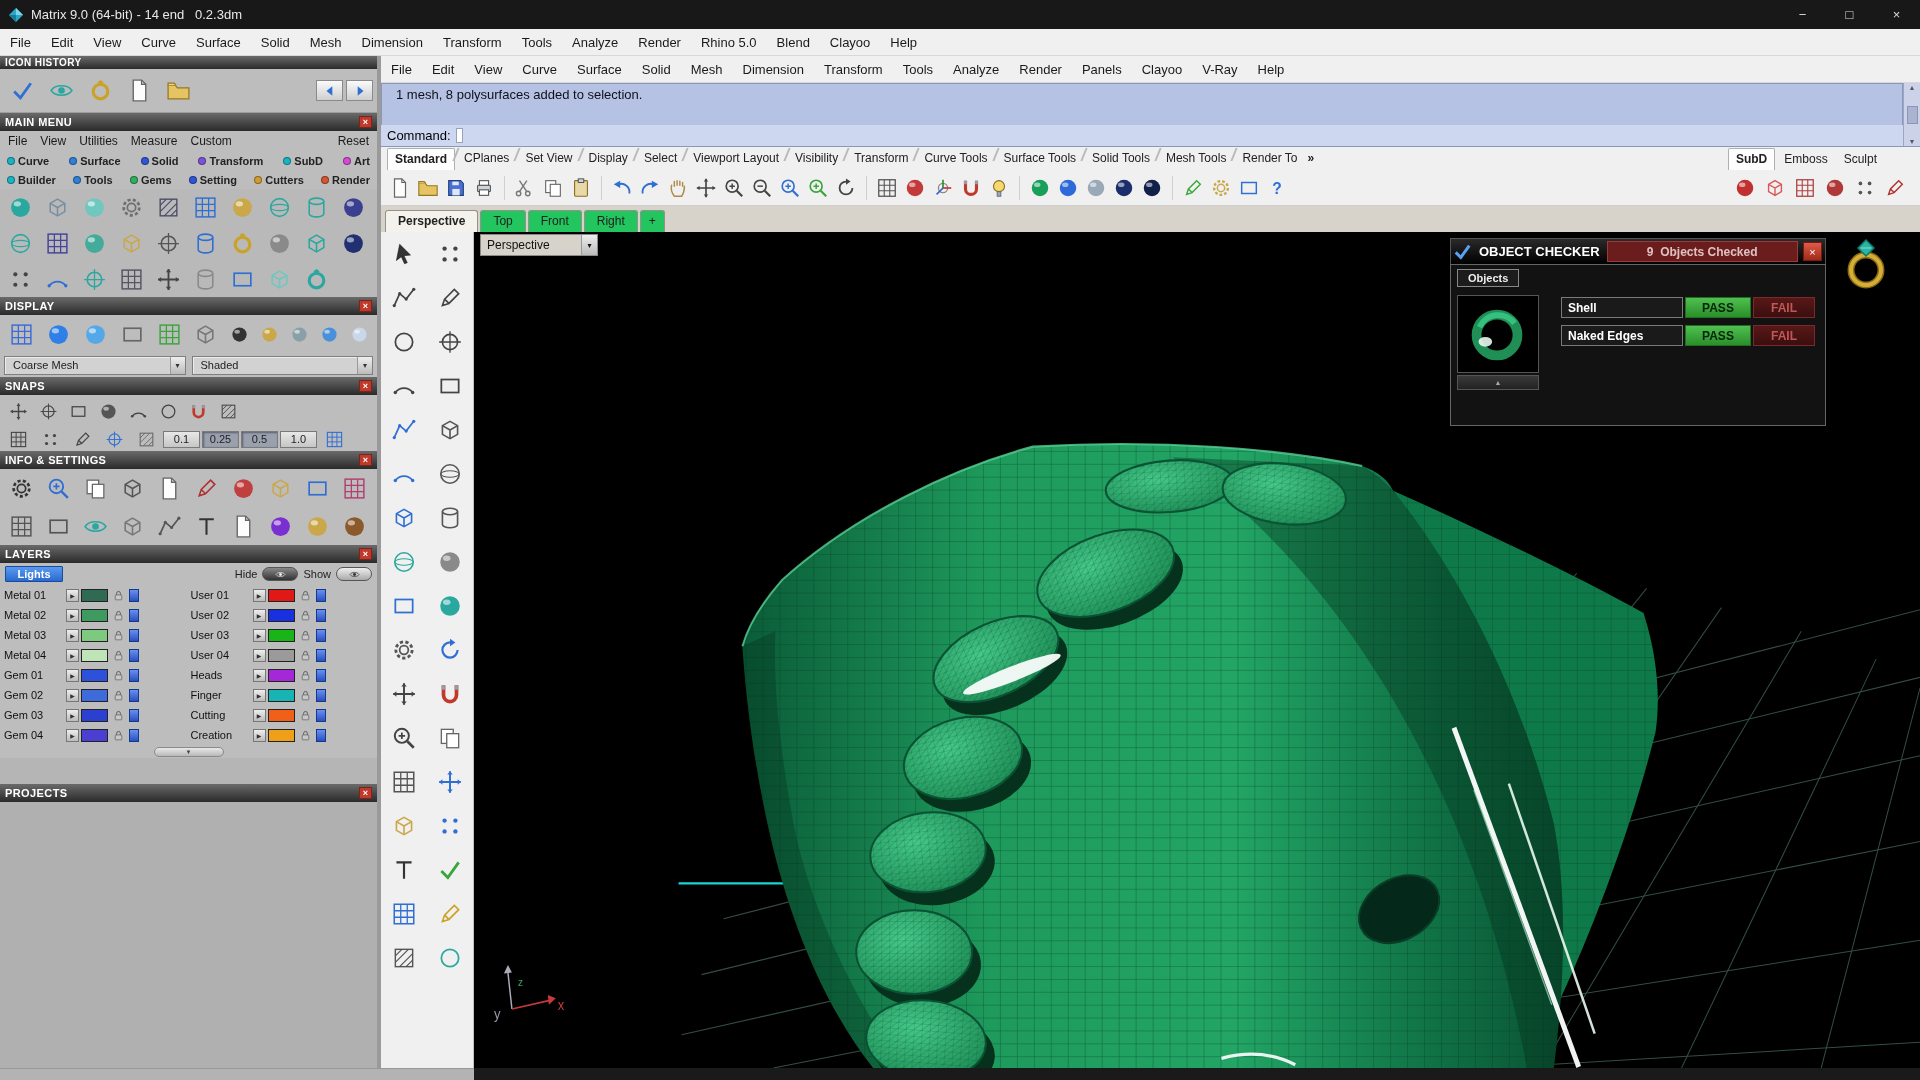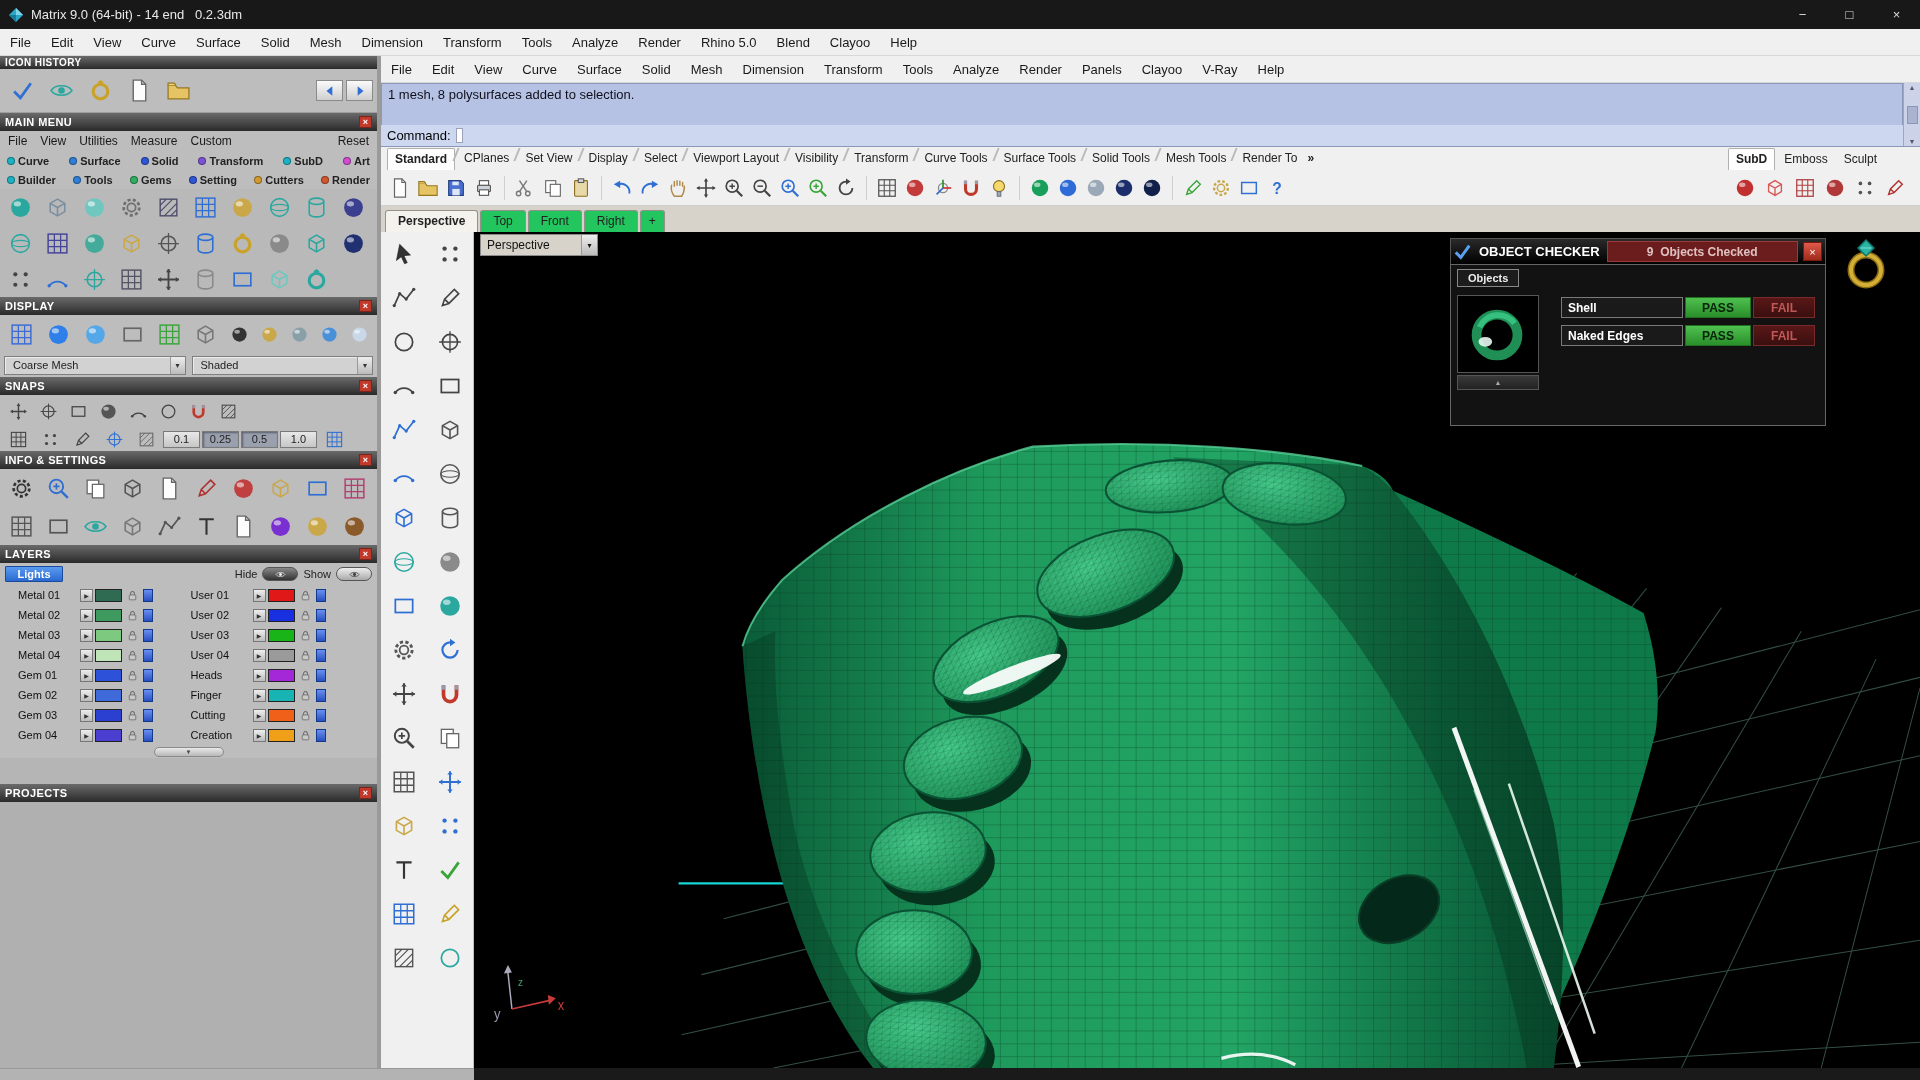--- a/index.html
+++ b/index.html
@@ -49,37 +49,37 @@
 .snap-row2{height:24px;display:flex;align-items:center;gap:2px;padding:0 3px;background:#bdbdbd}
 .numbox{width:37px;height:17px;border:1px solid #7a7a7a;background:linear-gradient(#e8e8e8,#c6c6c6);font-size:11px;display:flex;align-items:center;justify-content:center;color:#222}
 .numbox.dark{background:#9aa0ad;box-shadow:inset 1px 1px 2px #5a6070}
 .info-row{height:38px}
 .lights-row{height:22px;display:flex;align-items:center;padding:0 5px;gap:5px;background:#bdbdbd;font-size:11px;color:#222}
 .lights-btn{width:58px;height:16px;background:linear-gradient(#5a9bf0,#2a6ad0);color:#fff;font-weight:bold;font-size:11px;display:flex;align-items:center;justify-content:center;border:1px solid #1a4a9a;border-radius:1px}
 .pill{width:36px;height:14px;border-radius:7px;border:1px solid #555;display:flex;align-items:center;justify-content:center}
 .pill.dark{background:linear-gradient(#888,#333)}
 .pill.dark .ic{color:#eee}
 .pill.lite{background:linear-gradient(#eee,#aaa)}
-.layer-grid{display:grid;grid-template-columns:1fr 1fr;background:#bdbdbd;padding:0 16px}
+.layer-grid{display:grid;grid-template-columns:1fr 1fr;background:#bdbdbd;padding:0 2px}
 .layer-row{height:20px;display:flex;align-items:center;gap:2px;font-size:11px;color:#111;padding:0 2px}
 .lr-name{width:60px;overflow:hidden;white-space:nowrap}
 .lr-btn{width:13px;height:13px;border:1px solid #777;background:linear-gradient(#eee,#bbb);font-size:6px;display:flex;align-items:center;justify-content:center;color:#333}
 .lr-swatch{width:27px;height:13px;border:1px solid #222}
 .lr-lock{width:17px;height:14px;display:flex;align-items:center;justify-content:center}
 .lr-lock .ic{width:13px;height:13px}
 .lr-ind{width:10px;height:13px;background:linear-gradient(#6a8ff0,#2a50c0);border:1px solid #123a8a}
 .collapse-strip{height:13px;display:flex;align-items:center;justify-content:center;background:#bdbdbd;margin-bottom:26px}
 .collapse-pill{width:70px;height:10px;background:linear-gradient(#e8e8e8,#b8b8b8);border:1px solid #8a8a8a;border-radius:5px;font-size:6px;color:#444;display:flex;align-items:center;justify-content:center}
 .projects-body{flex:1;background:#b0b0b0}
 
 
 .rhino{flex:1;display:flex;flex-direction:column;min-width:0}
 .cmd{height:64px;display:flex;border-bottom:1px solid #8a97b8}
 .cmd-main{flex:1;display:flex;flex-direction:column}
-.cmd-hist{height:42px;background:#b5c2e4;border:1px solid #8a97b8;border-bottom:none;font-size:13px;color:#10101a;padding:1px 6px;line-height:20px}
+.cmd-hist{height:42px;background:#b5c2e4;border:1px solid #8a97b8;border-bottom:none;font-size:13px;color:#10101a;padding:1px 14px;line-height:20px}
 .cmd-prompt{flex:1;background:#cdd7f0;display:flex;align-items:center;font-size:13px;color:#000;padding:0 6px}
 .cmd-caret{width:7px;height:15px;background:#fff;margin-left:5px;border:1px solid #99a2b8}
 .cmd-scroll{width:17px;background:#ccd3e8;border-left:1px solid #9aa6c4;display:flex;flex-direction:column;align-items:center;justify-content:space-between;padding:1px 0;font-size:7px;color:#556}
 .scroll-thumb{width:11px;height:18px;background:#aab4d0;border:1px solid #8a96b4}
 .ttabs{height:23px;background:#f0f0f0;display:flex;align-items:flex-end;font-size:12px;color:#222;padding:0 6px}
 .ttab{padding:3px 7px 4px;white-space:nowrap}
 .ttab.active{background:#fdfdfd;border:1px solid #b0b0b0;border-bottom:none;font-weight:bold;border-radius:2px 2px 0 0}
 .ttab.chev{font-weight:bold;padding:3px 3px 4px}
 .tdiv{width:2px;height:13px;background:#b8b8b8;transform:skewX(-22deg);margin:0 0 4px}
 .ttabs-right{margin-left:auto;display:flex;align-items:flex-end;gap:2px}

